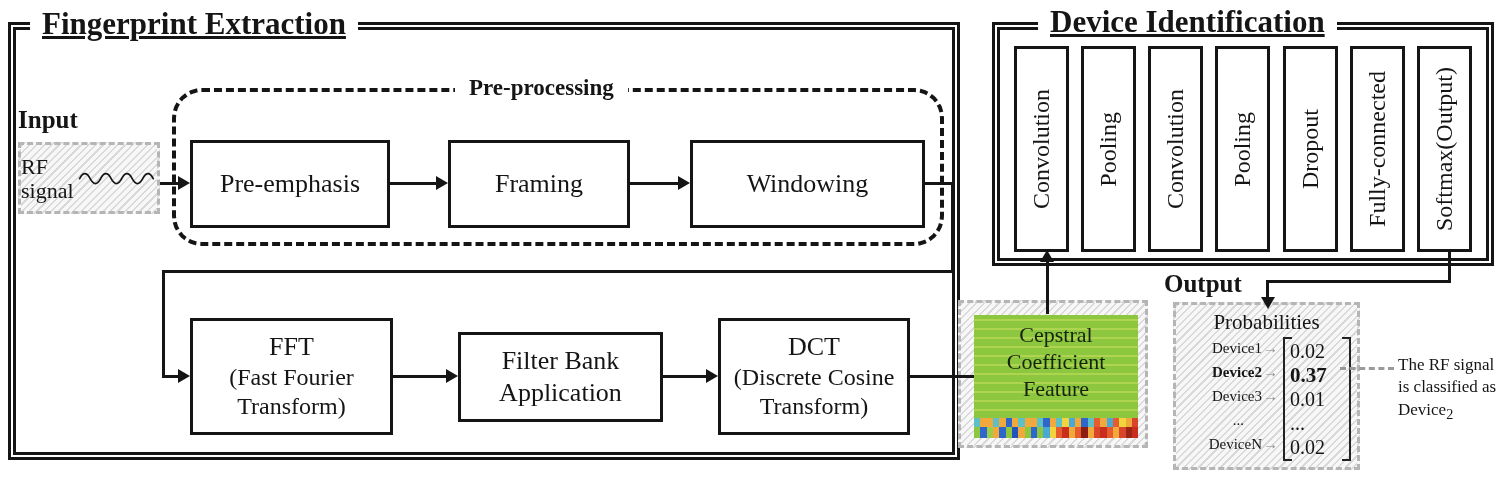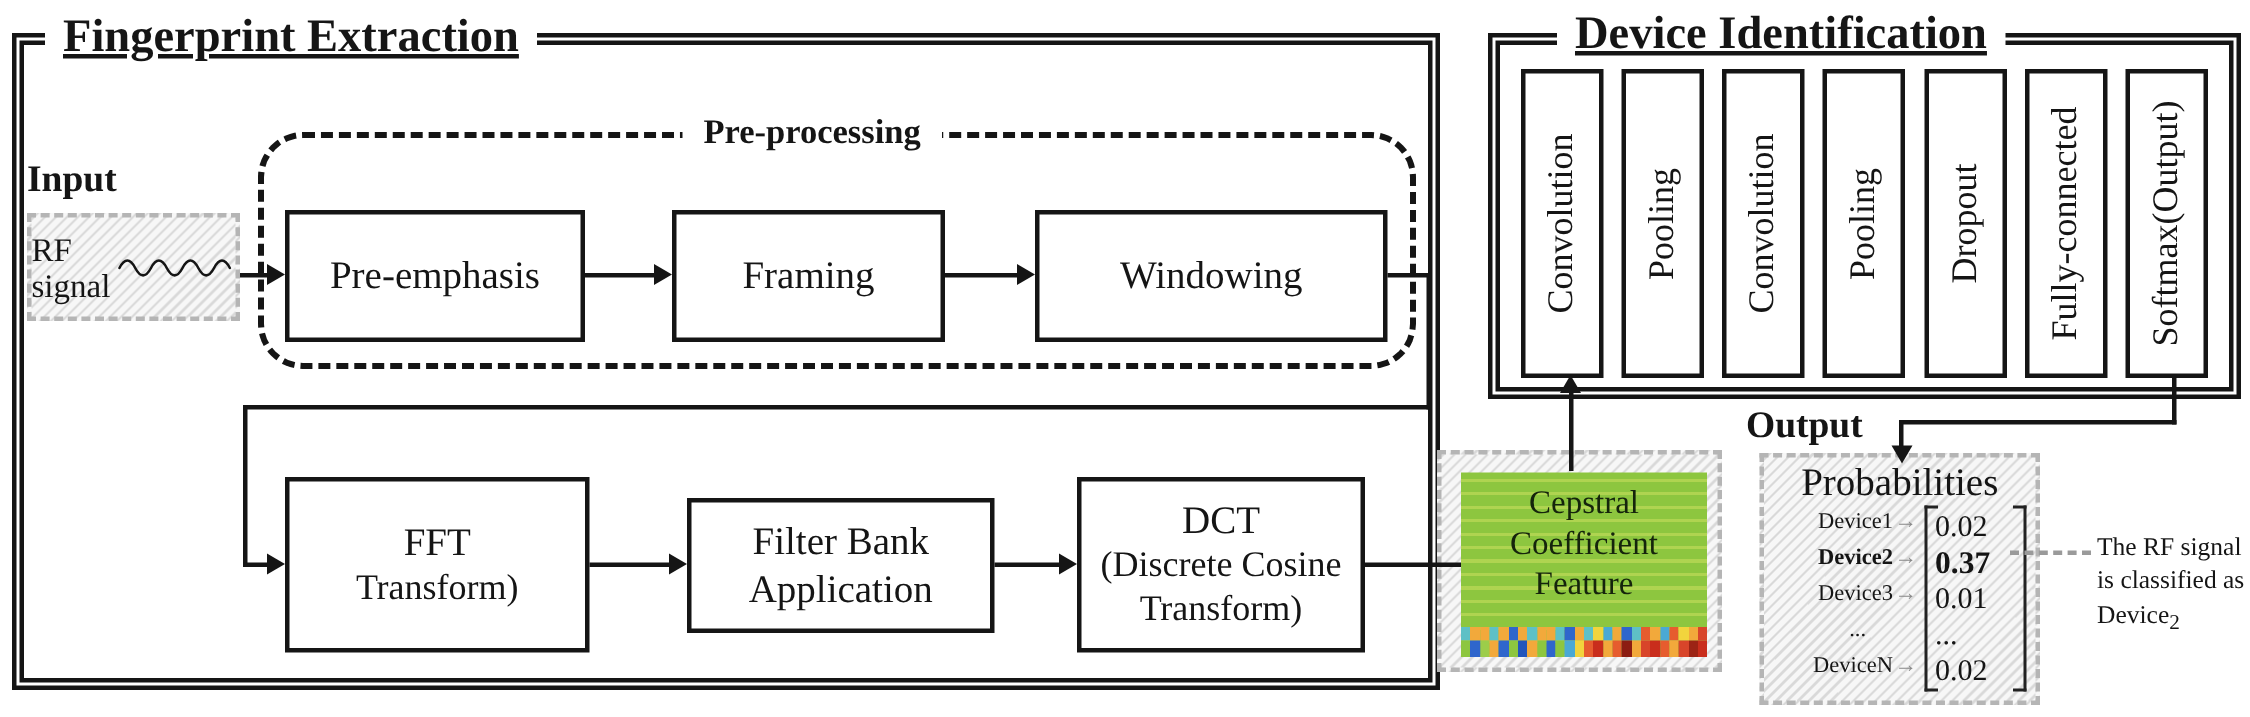--- a/index.html
+++ b/index.html
@@ -65,21 +65,21 @@
   .cnn-box{
     width:49px;height:200px;border:3px solid #151515;box-sizing:content-box;background:#fff;
     display:flex;align-items:center;justify-content:center;
   }
   .cnn-box span{
     writing-mode:vertical-rl;transform:rotate(180deg);font-size:24px;white-space:nowrap;
   }
   
   .output-label{position:absolute;font-weight:bold;font-size:25px;}
   #prob-box{box-sizing:border-box;}
-  .prob-title{text-align:center;font-size:26px;line-height:24px;margin-top:5px;}
+  .prob-title{text-align:center;font-size:21px;line-height:24px;margin-top:5px;}
   .prob-body{display:flex;padding:2px 6px 0 8px;}
   .dev-col{width:94px;}
   .dev-row{height:24px;line-height:24px;font-size:15px;text-align:right;white-space:nowrap;}
   .dev-row.bold{font-weight:bold;}
   .dev-row.dots{padding-right:34px;}
   .dev-arrow{color:#8a8a8a;font-size:15px;padding-left:1px;}
   .bracket{
     position:relative;flex:1;margin-left:5px;margin-top:1px;padding:2px 7px;height:120px;
   }
   .bracket::before{content:"";position:absolute;left:0;top:0;bottom:0;width:7px;
@@ -129,20 +129,21 @@
 
   <div class="hline" style="left:925px;top:182px;width:29px;"></div>
   <div class="vline" style="left:951px;top:182px;height:91px;"></div>
   <div class="hline" style="left:162px;top:270px;width:792px;"></div>
   <div class="vline" style="left:162px;top:270px;height:108px;"></div>
   <div class="hline" style="left:162px;top:375px;width:18px;"></div>
   <div class="arr-right" style="left:178px;top:369px;"></div>
 
   <div class="box" style="left:190px;top:318px;width:203px;height:117px;">
     <div class="l1">FFT</div>
+    <div class="l2">(Fast Fourier</div>
     <div class="l3">Transform)</div>
   </div>
   <div class="box" style="left:458px;top:332px;width:205px;height:90px;">
     <div class="l1">Filter Bank</div>
     <div class="l1">Application</div>
   </div>
   <div class="box" style="left:718px;top:318px;width:192px;height:117px;">
     <div class="l1">DCT</div>
     <div class="l2">(Discrete Cosine</div>
     <div class="l3">Transform)</div>

